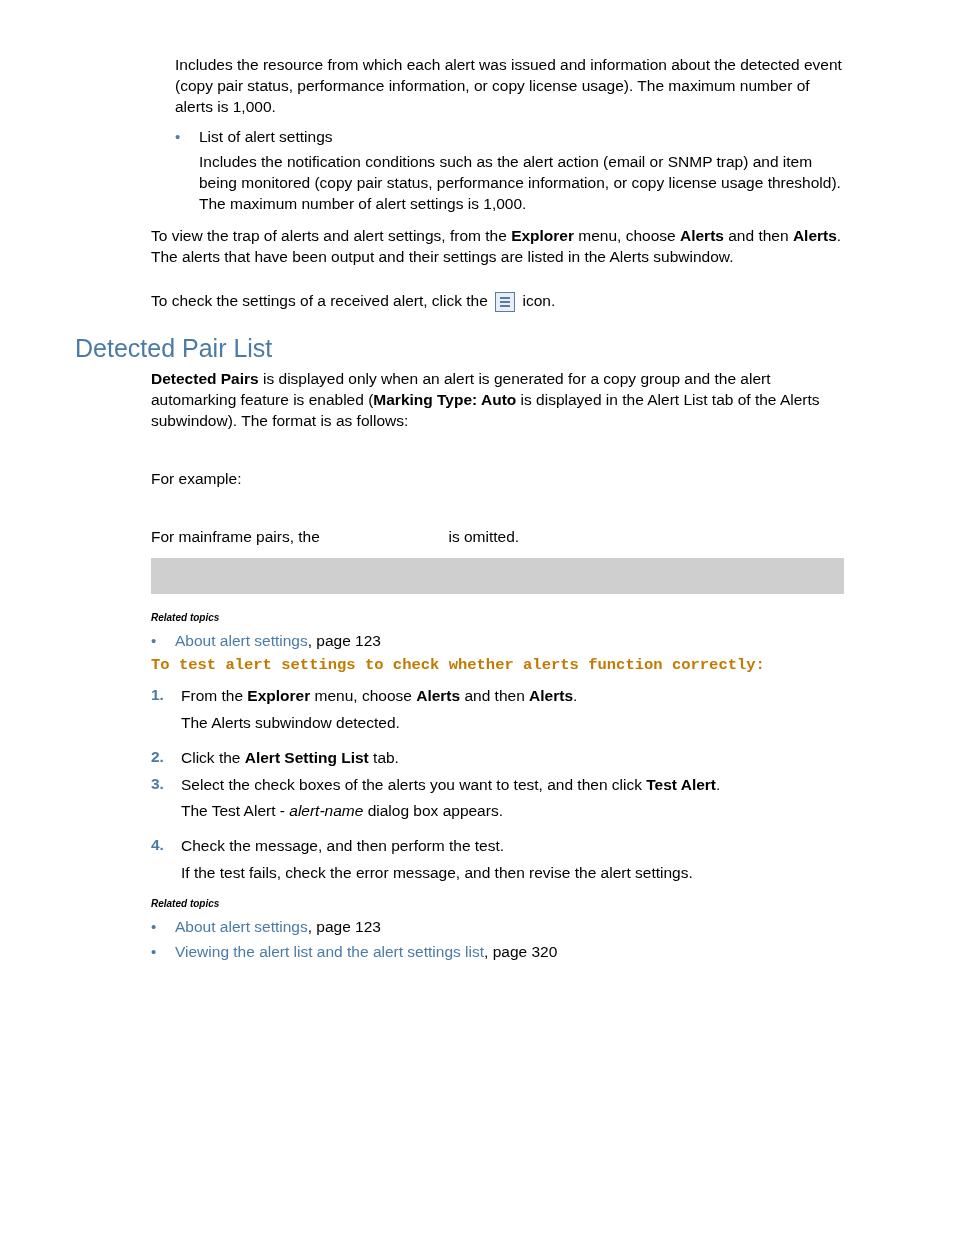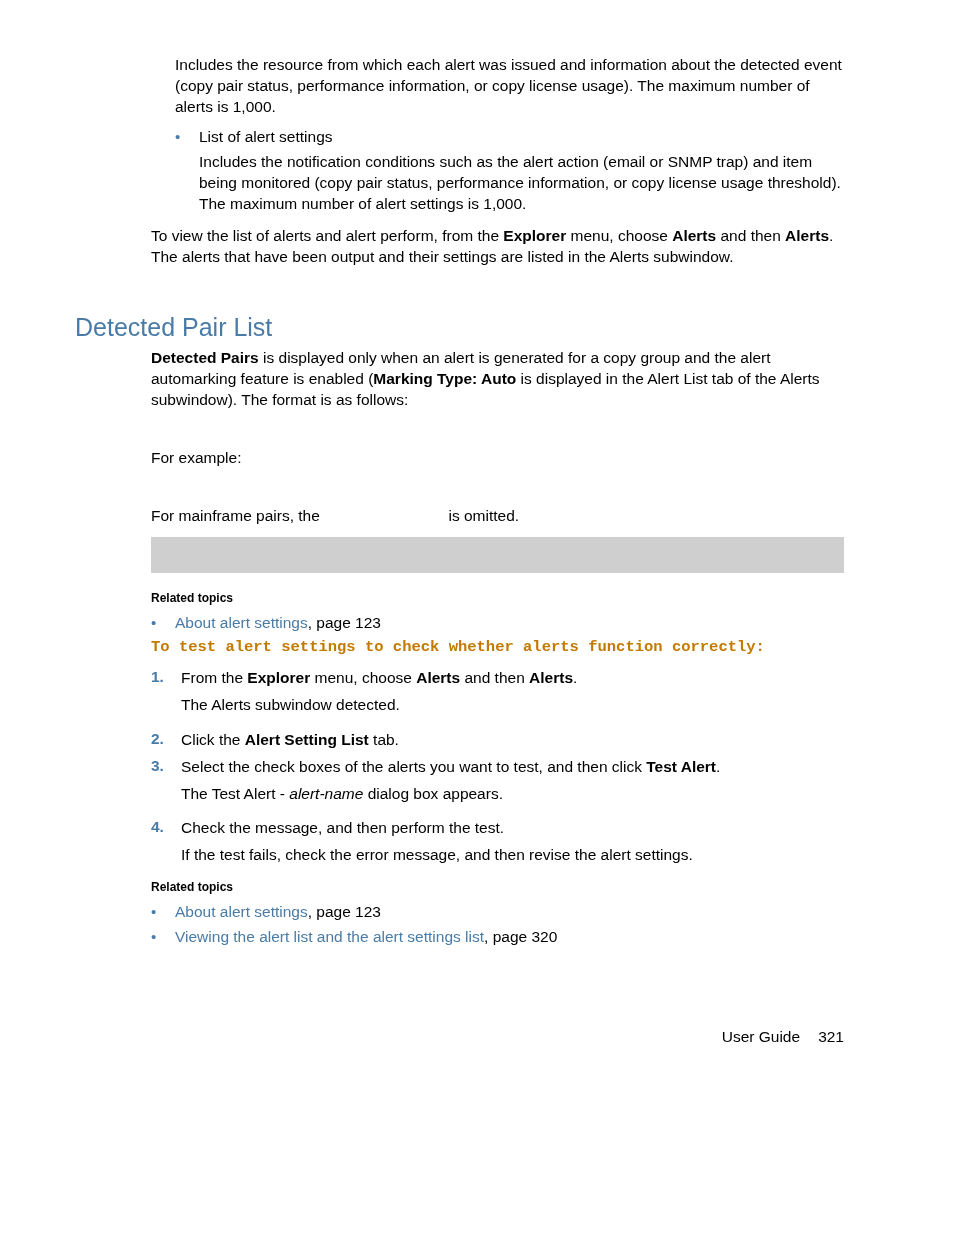--- a/index.html
+++ b/index.html
@@ -86,22 +86,23 @@
     background: #5a7aa0;
     box-shadow: 0 4px 0 #5a7aa0;
   }
   .gray-box {
     background: #cfcfcf;
     height: 36px;
     margin: 10px 0 18px 0;
   }
   .related-heading {
     font-weight: bold;
-    font-size: 12px;
+    font-size: 10px;
     margin: 10px 0 8px 0;
+    font-style: italic;
   }
   .link {
     color: #4a7ba6;
   }
   .instruction-lead {
     color: #c27a00;
     font-weight: bold;
     font-size: 15.5px;
     margin-bottom: 12px;
     font-family: Liberation Mono, monospace;
@@ -148,23 +149,26 @@
 
     <div class="bullet-row">
       <div class="bullet">•</div>
       <div class="bullet-text">List of alert settings</div>
     </div>
     <div class="sub-indent">Includes the notification conditions such as the alert action (email or SNMP trap) and item being monitored (copy pair status, performance information, or copy license usage threshold). The maximum number of alert settings is 1,000.</div>
   </div>
 
   <div class="indent-block-narrow">
     <p>
-      <span>To view the list of alerts and alert perform, from the </span><span class="bold">Explorer</span><span> menu, choose </span><span class="bold">Alerts</span><span> and then </span><span class="bold">Alerts</span><span>. The alerts that have been output and their settings are listed in the Alerts subwindow.</span>
+      <span>To view the trap of alerts and alert settings, from the </span><span class="bold">Explorer</span><span> menu, choose </span><span class="bold">Alerts</span><span> and then </span><span class="bold">Alerts</span><span>. The alerts that have been output and their settings are listed in the Alerts subwindow.</span>
     </p>
     <div class="gap"></div>
+    <p>
+      <span>To check the settings of a received alert, click the </span><span class="icon-inline"></span><span> icon.</span>
+    </p>
   </div>
 
   <h2 class="section-title">Detected Pair List</h2>
 
   <div class="indent-block-narrow">
     <p>
       <span class="bold">Detected Pairs</span><span> is displayed only when an alert is generated for a copy group and the alert automarking feature is enabled (</span><span class="bold">Marking Type: Auto</span><span> is displayed in the Alert List tab of the Alerts subwindow). The format is as follows:</span>
     </p>
     <div class="gap-lg"></div>
     <p>For example:</p>
@@ -227,17 +231,14 @@
       </div>
     </div>
     <div class="bullet-row">
       <div class="bullet">•</div>
       <div class="bullet-text">
         <span class="link">Viewing the alert list and the alert settings list</span><span>, page 320</span>
       </div>
     </div>
   </div>
 
-  <div class="footer">
-    <span>User Guide</span><span class="pn">321</span>
-  </div>
 
 </div>
 
 </body></html>

